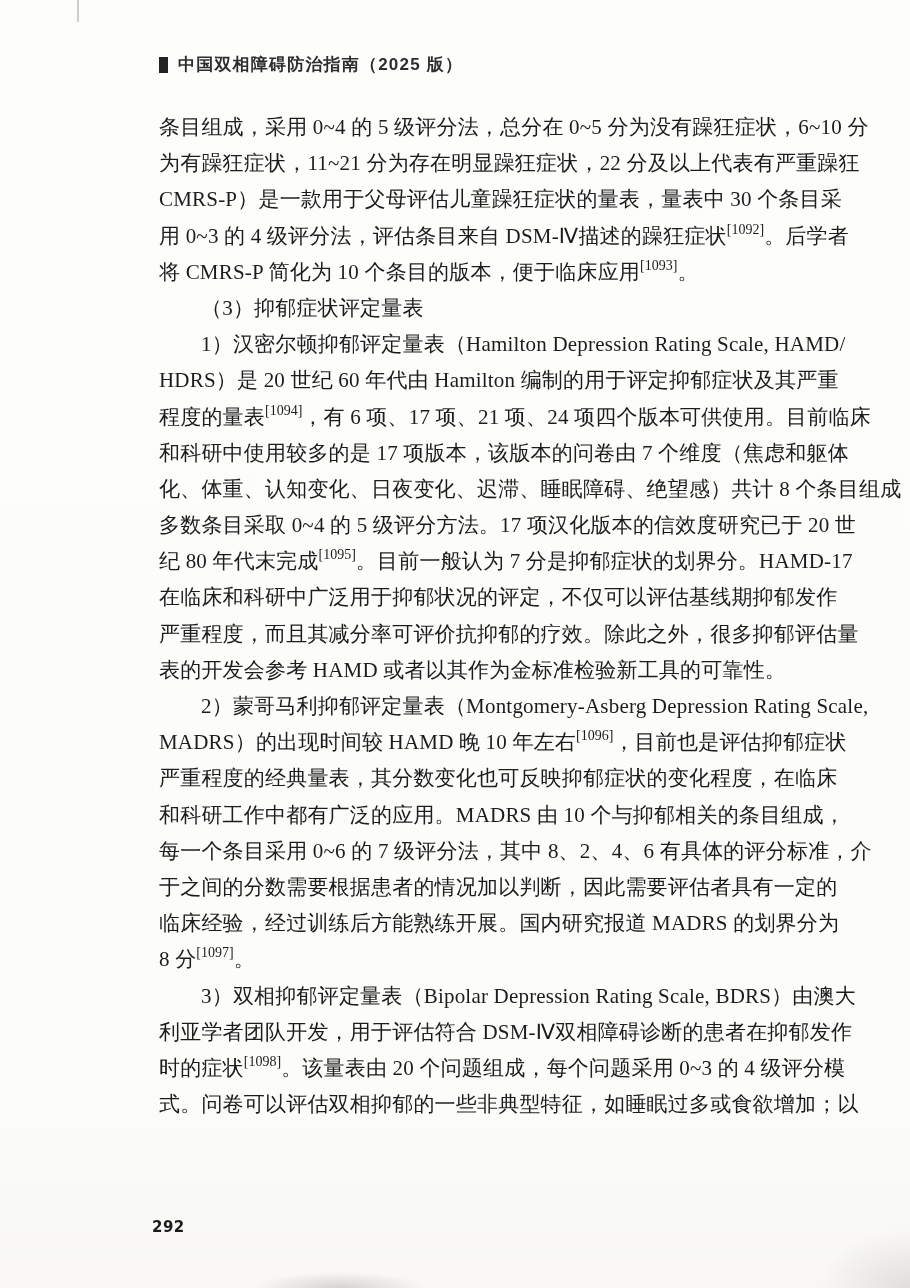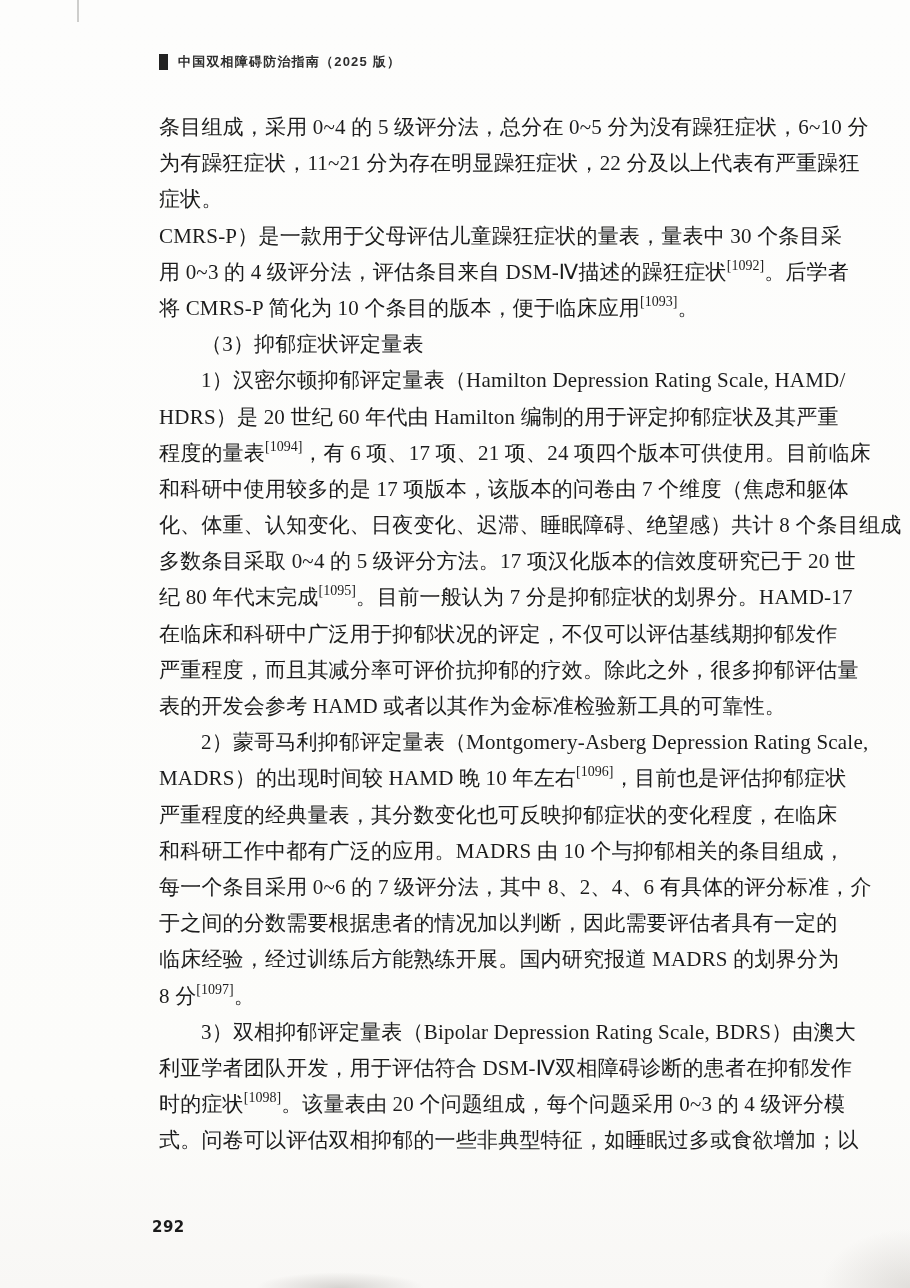--- a/index.html
+++ b/index.html
@@ -28,21 +28,21 @@
     font-family: "Liberation Sans", sans-serif;
   }
   .head-bullet {
     display: inline-block;
     width: 9px;
     height: 16px;
     background: #222;
     margin-right: 10px;
   }
   .head-title {
-    font-size: 13px;
+    font-size: 17px;
     font-weight: 700;
     letter-spacing: 1.2px;
     color: #2d2d2d;
   }
 
   
   .body-text {
     position: absolute;
     left: 143px;
     top: 109px;
@@ -121,21 +121,20 @@
   <div class="artifact-topline"></div>
 
   <div class="running-head">
     <span class="head-bullet"></span>
     <span class="head-title">中国双相障碍防治指南（2025 版）</span>
   </div>
 
   <div class="body-text" id="body-text">
       <div class="line">条目组成，采用 0~4 的 5 级评分法，总分在 0~5 分为没有躁狂症状，6~10 分</div>
       <div class="line">为有躁狂症状，11~21 分为存在明显躁狂症状，22 分及以上代表有严重躁狂</div>
-      <div class="line natural">症状。</div>
       <div class="line">CMRS-P）是一款用于父母评估儿童躁狂症状的量表，量表中 30 个条目采</div>
       <div class="line">用 0~3 的 4 级评分法，评估条目来自 DSM-Ⅳ描述的躁狂症状<sup>[1092]</sup>。后学者</div>
       <div class="line natural">将 CMRS-P 简化为 10 个条目的版本，便于临床应用<sup>[1093]</sup>。</div>
       <div class="line indent natural">（3）抑郁症状评定量表</div>
       <div class="line indent">1）汉密尔顿抑郁评定量表（Hamilton Depression Rating Scale, HAMD/</div>
       <div class="line">HDRS）是 20 世纪 60 年代由 Hamilton 编制的用于评定抑郁症状及其严重</div>
       <div class="line">程度的量表<sup>[1094]</sup>，有 6 项、17 项、21 项、24 项四个版本可供使用。目前临床</div>
       <div class="line">和科研中使用较多的是 17 项版本，该版本的问卷由 7 个维度（焦虑和躯体</div>
       <div class="line">化、体重、认知变化、日夜变化、迟滞、睡眠障碍、绝望感）共计 8 个条目组成，</div>
       <div class="line">多数条目采取 0~4 的 5 级评分方法。17 项汉化版本的信效度研究已于 20 世</div>

